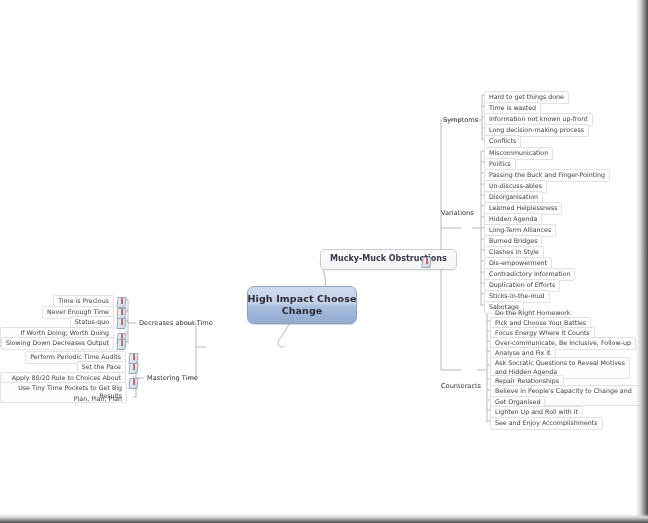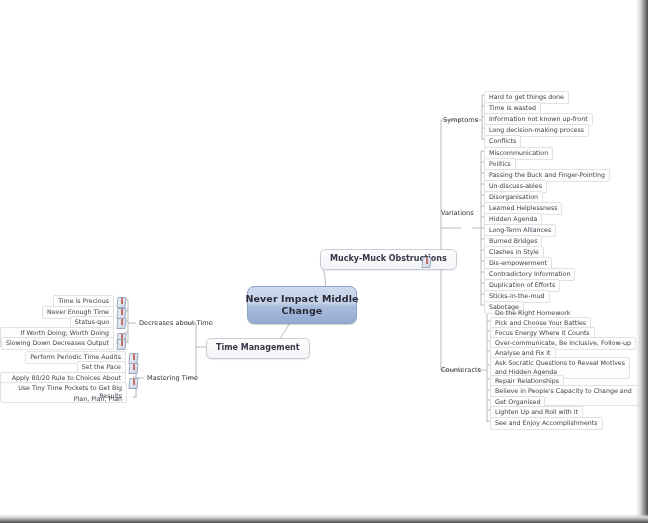--- a/index.html
+++ b/index.html
@@ -185,38 +185,35 @@
     <path d="M 136,356 L 136,398"></path>
     <path d="M 136,356 L 133,356"></path>
     <path d="M 136,366 L 133,366"></path>
     <path d="M 136,377 L 133,377"></path>
     <path d="M 136,387 L 133,387"></path>
     <path d="M 136,397 L 133,397"></path>
   </svg>
 
   <div class="node root">
     <span class="rl">
-      <span>Never Impact Middle</span><br>
+      <span>High Impact Choose</span><br>
       <span>Change</span>
     </span>
   </div>
 
   <div class="node branch branch-mucky">
     <span>Mucky-Muck Obstructions</span>
   </div>
   <div class="leafrow rightside" style="left:419px;top:257px;">
     <span class="note-icon">
         <i></i>
         <b></b>
       </span>
   </div>
 
-  <div class="node branch branch-tm">
-    <span>Time Management</span>
-  </div>
 
   <div class="node sublabel" style="left:443px;top:116px;">
     <span>Symptoms</span>
   </div>
 
   <div class="leafrow rightside" style="left:484px;top:91px;">
     <span class="leaf leaf-r">Hard to get things done</span>
   </div>
   <div class="leafrow rightside" style="left:484px;top:102px;">
     <span class="leaf leaf-r">Time is wasted</span>
@@ -274,21 +271,21 @@
   <div class="leafrow rightside" style="left:484px;top:279px;">
     <span class="leaf leaf-r">Duplication of Efforts</span>
   </div>
   <div class="leafrow rightside" style="left:484px;top:290px;">
     <span class="leaf leaf-r">Sticks-in-the-mud</span>
   </div>
   <div class="leafrow rightside" style="left:484px;top:301px;">
     <span class="leaf leaf-r">Sabotage</span>
   </div>
 
-  <div class="node sublabel" style="left:441px;top:366px;text-align:right;">
+  <div class="node sublabel" style="left:441px;top:382px;text-align:right;">
     <span>Counteracts</span>
   </div>
 
   <div class="leafrow rightside" style="left:490px;top:307px;">
     <span class="leaf leaf-r noborder">Do the Right Homework</span>
   </div>
   <div class="leafrow rightside" style="left:490px;top:317px;">
     <span class="leaf leaf-r">Pick and Choose Your Battles</span>
   </div>
   <div class="leafrow rightside" style="left:490px;top:327px;">

